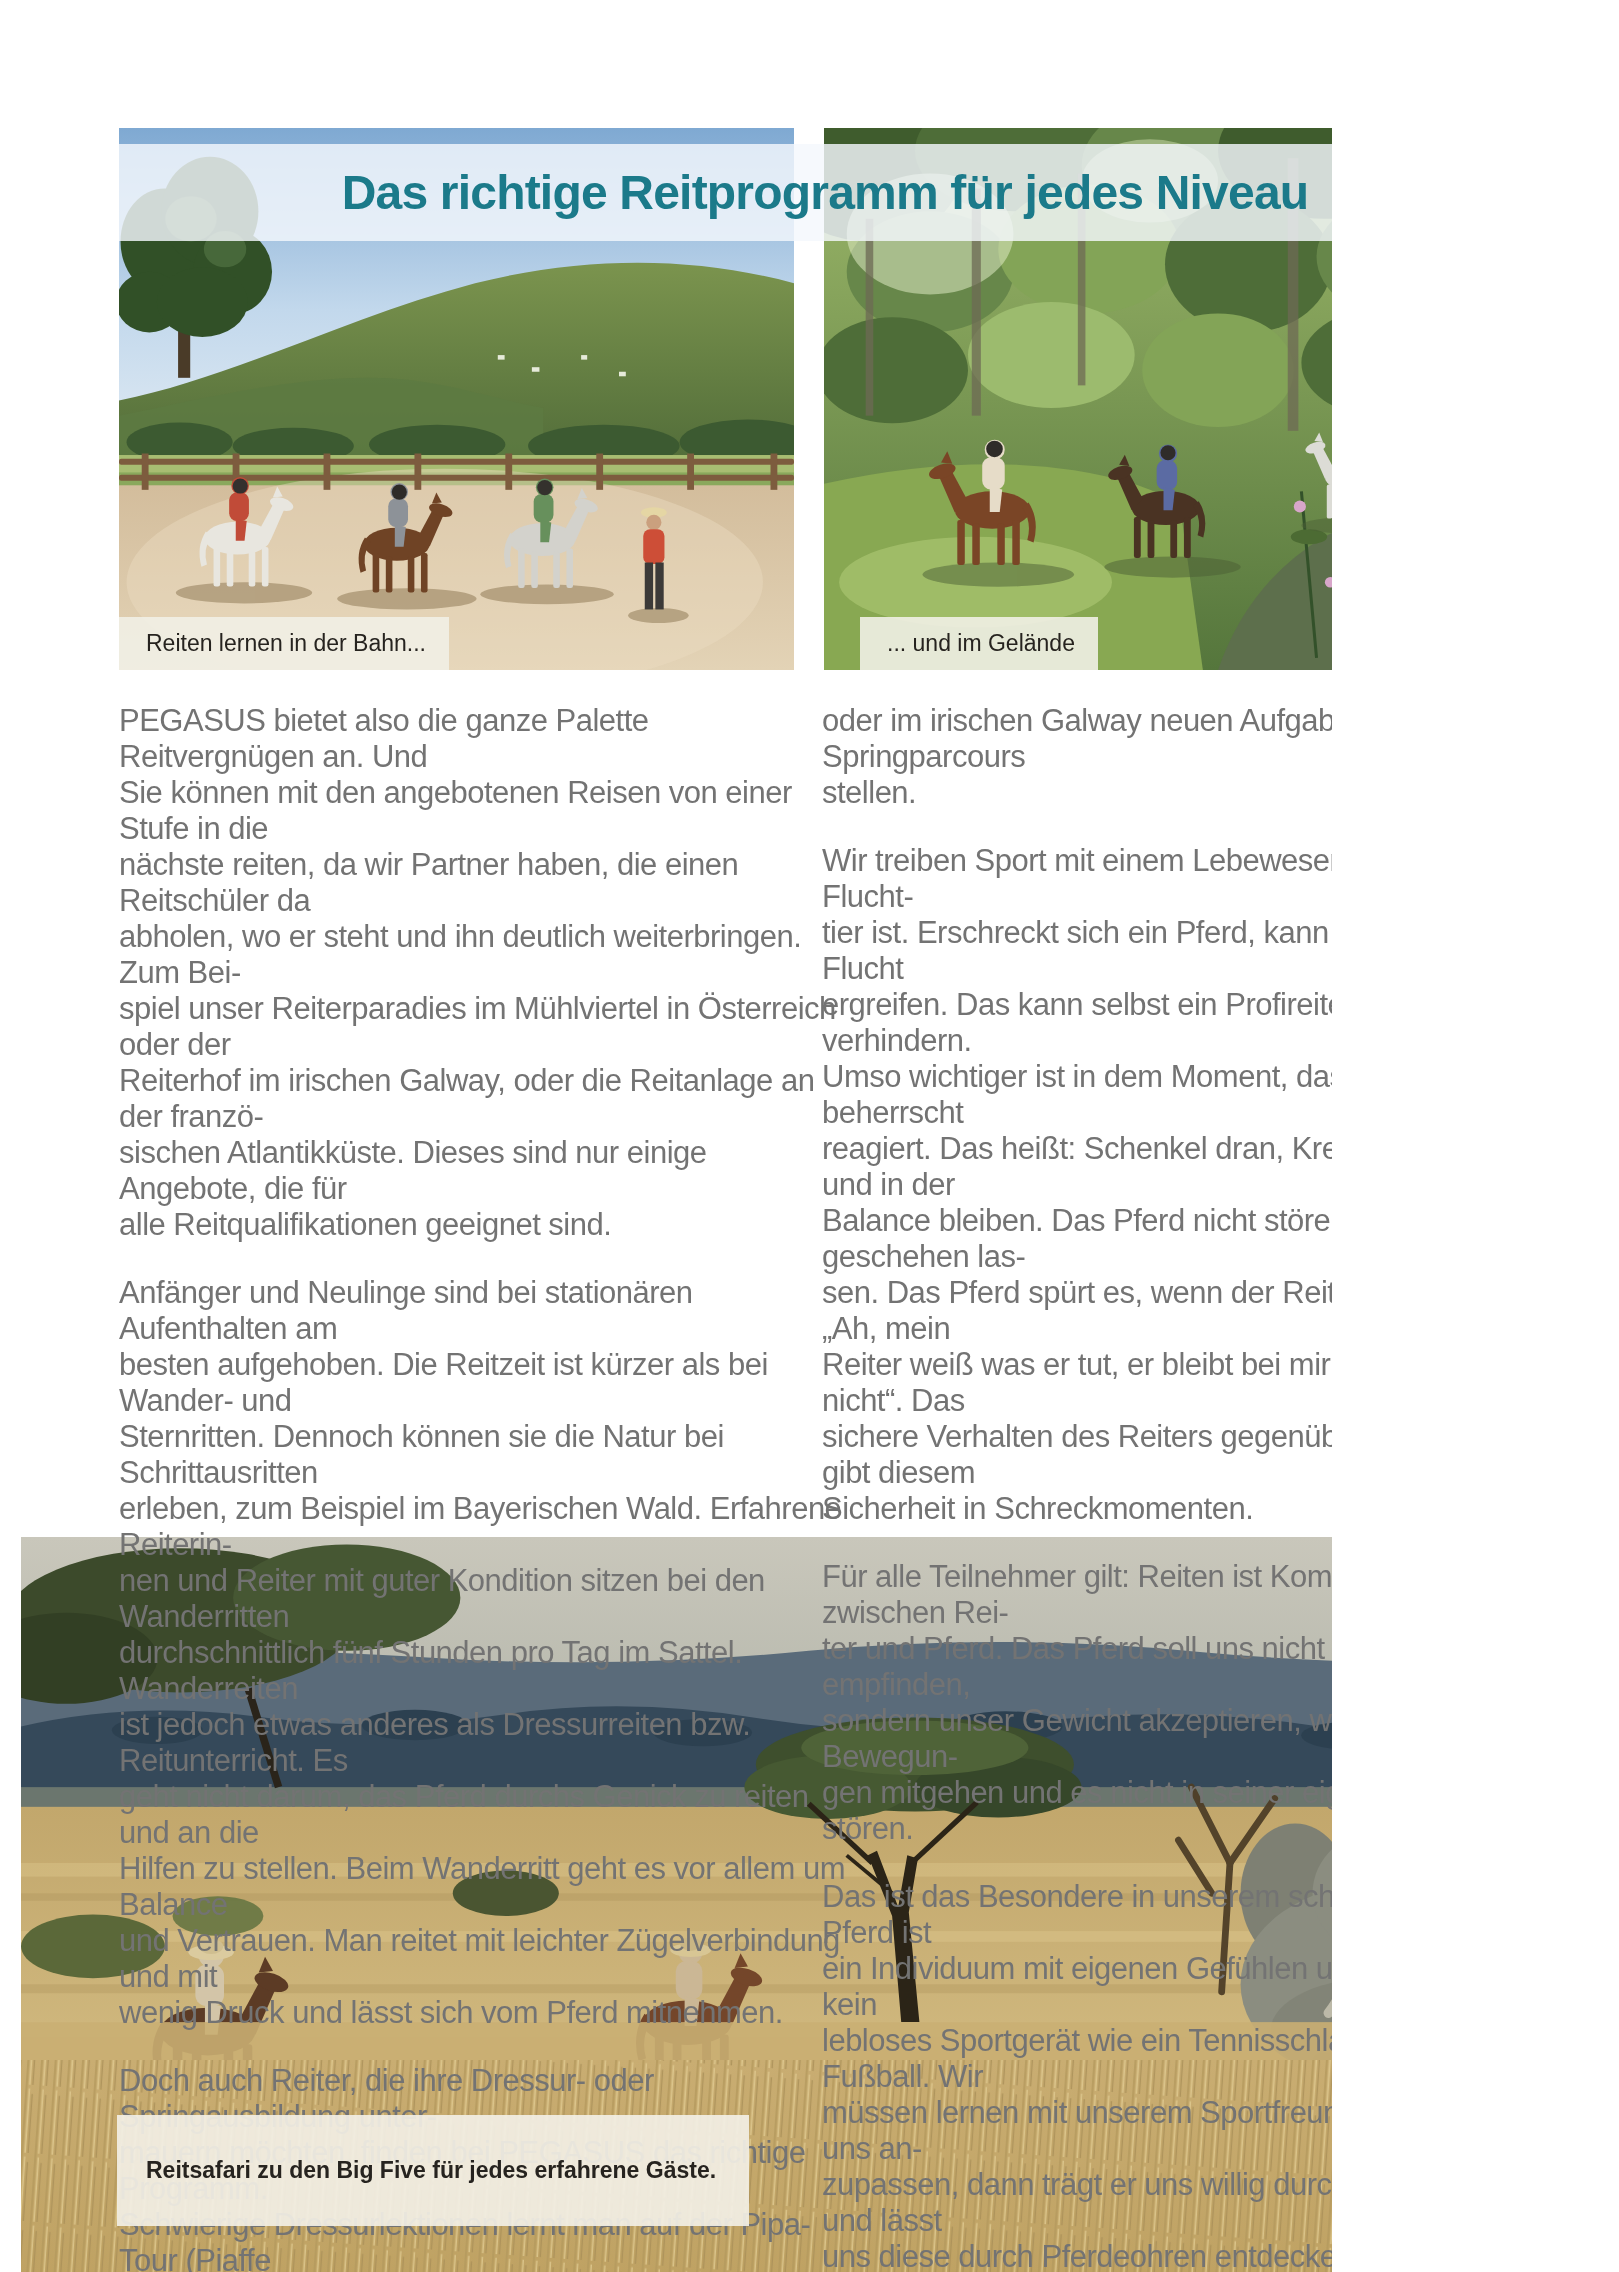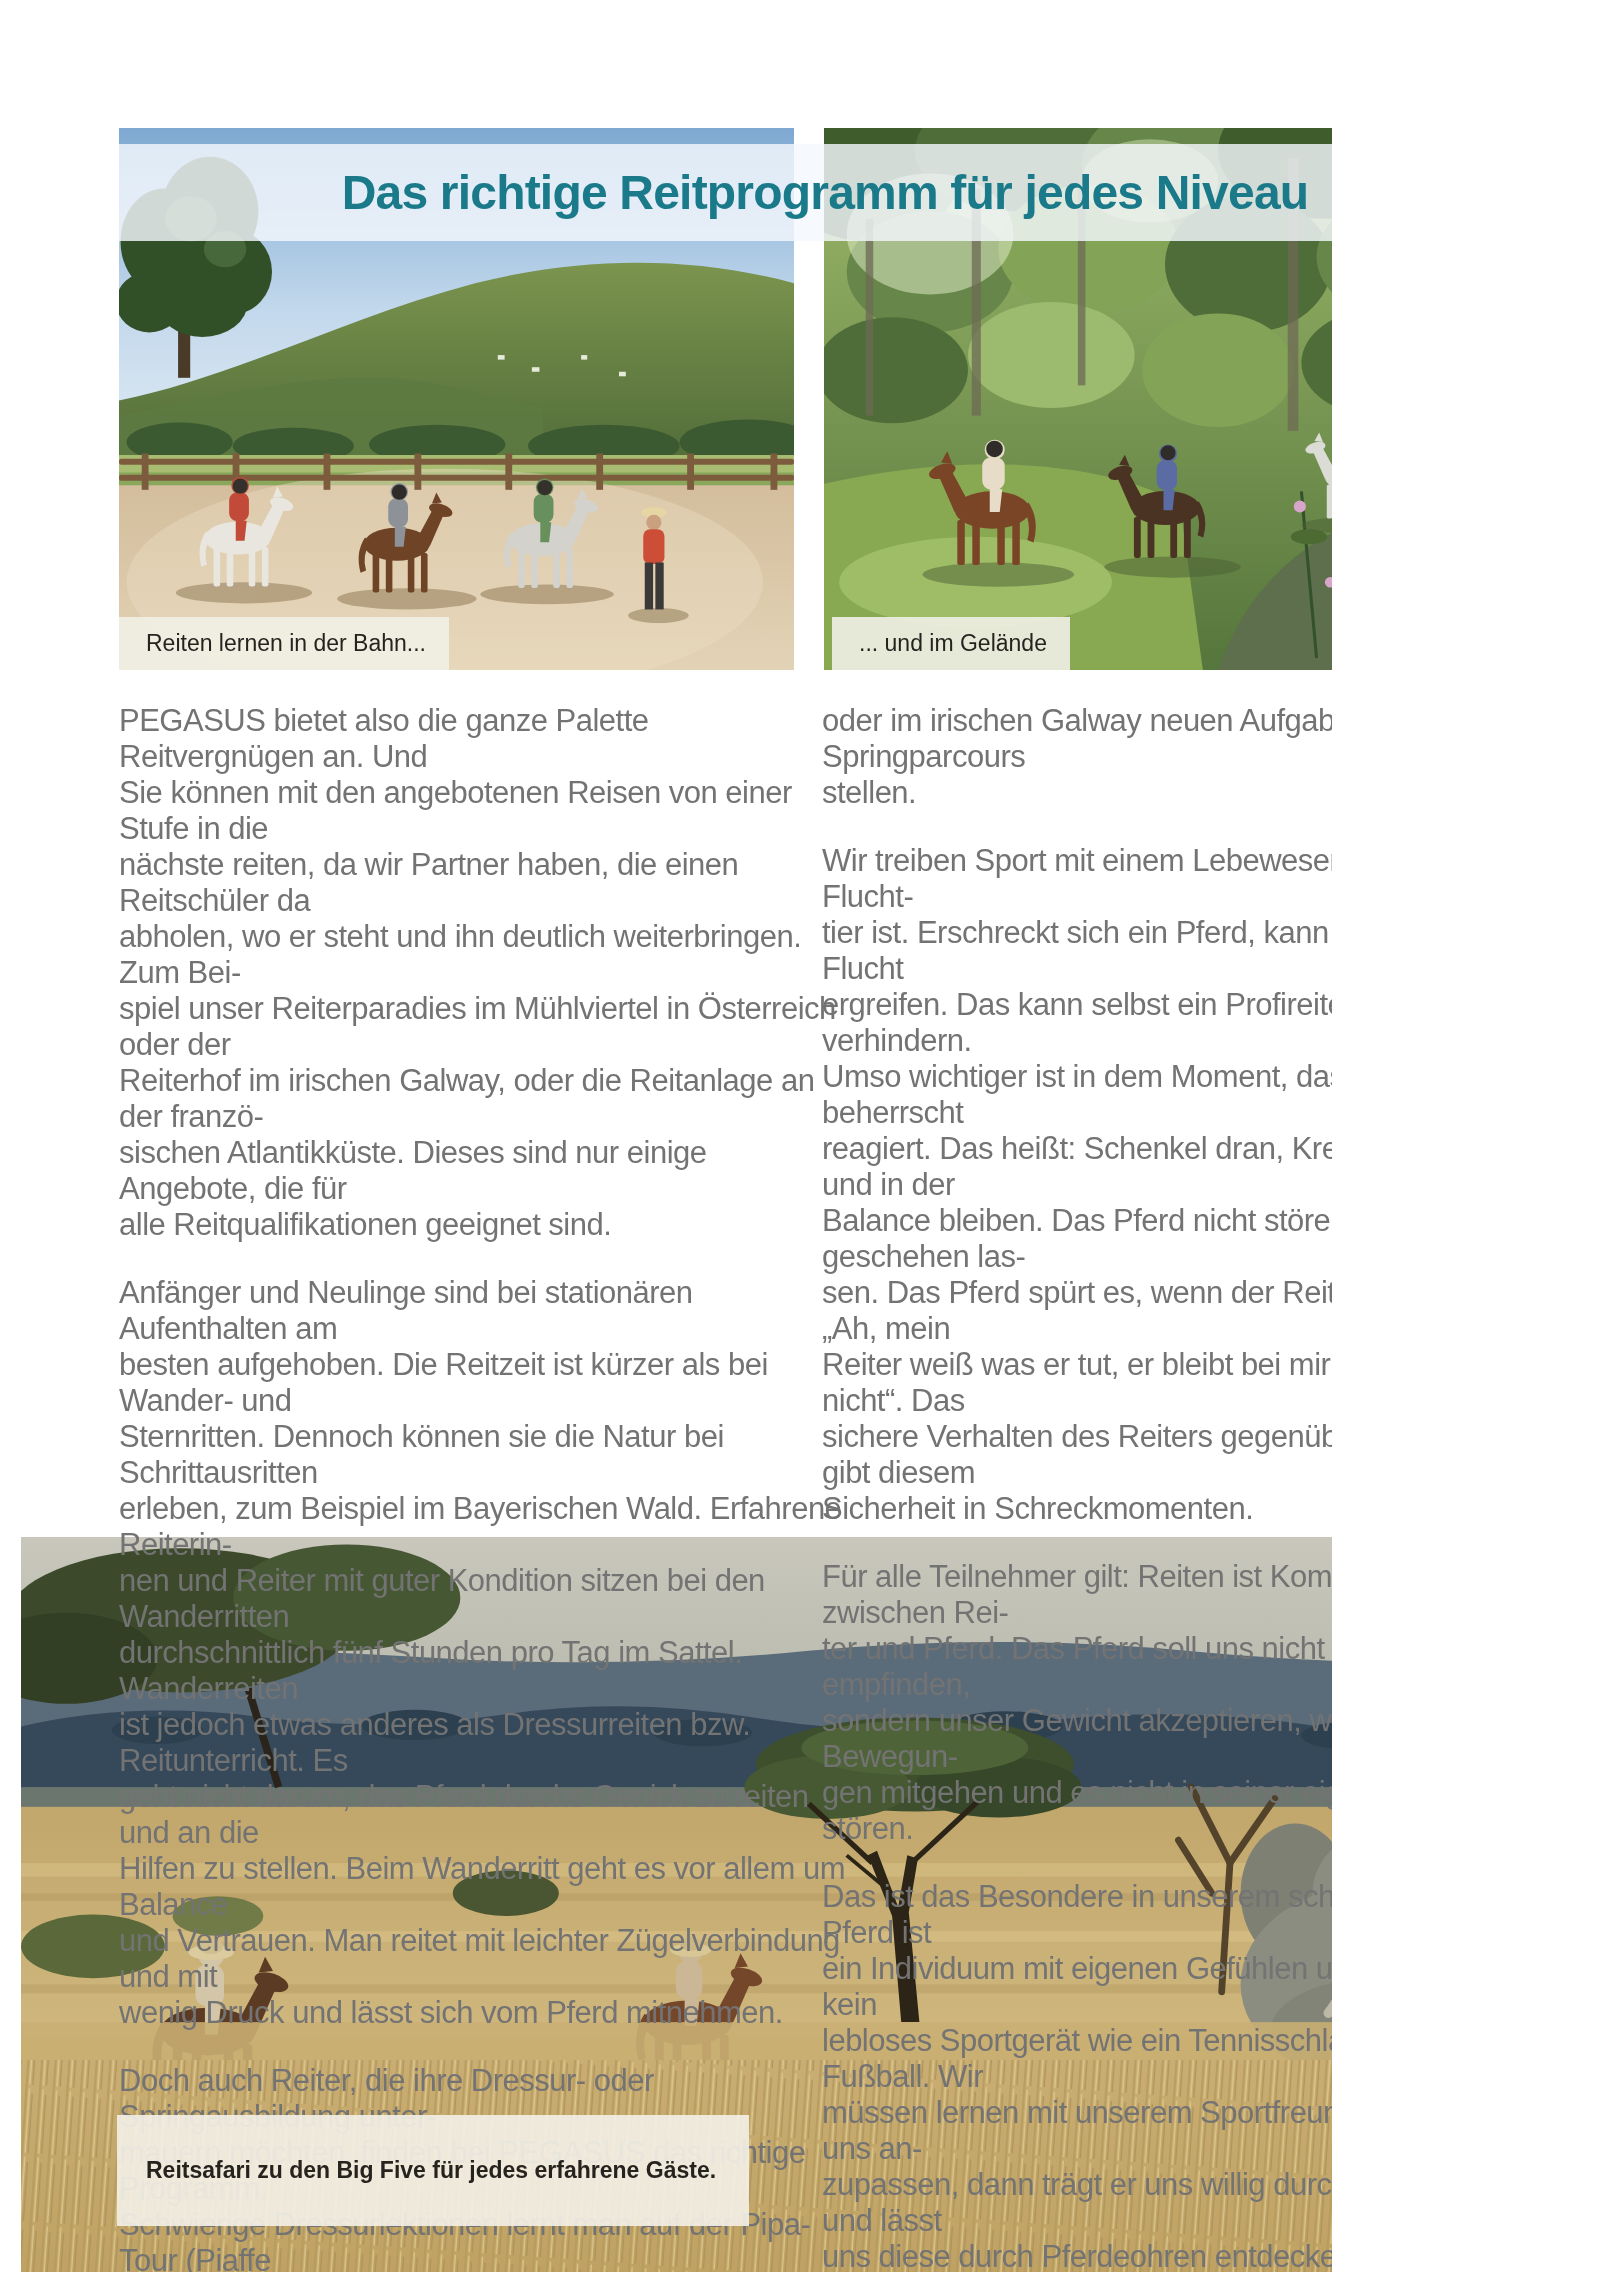--- a/index.html
+++ b/index.html
@@ -21,21 +21,21 @@
     margin:0;font-size:48px;font-weight:bold;letter-spacing:-0.8px;
     color:#1b7a8a;white-space:nowrap;
     font-family:"Liberation Sans",sans-serif;
   }
   .caption{
     position:absolute;height:53px;display:inline-flex;align-items:center;
     background:rgba(241,239,230,0.9);color:#26231f;font-size:23px;z-index:6;
     padding:0 23px 0 27px;white-space:nowrap;text-align:center;
   }
   #caption-arena{left:119px;top:600px;}
-  #caption-trail{left:832px;top:600px;}
+  #caption-trail{left:860px;top:600px;}
   #caption-safari{
     left:117px;top:2098px;height:111px;font-weight:bold;font-size:23px;
     background:rgba(242,239,229,0.92);padding:0 33px 0 29px;
   }
   #photo-credit{
     position:absolute;left:1532px;top:120px;height:114px;width:26px;z-index:6;
     writing-mode:vertical-rl;transform:rotate(180deg);
     font-size:17.4px;letter-spacing:1.5px;color:#3b3b3b;white-space:nowrap;
   }
   .col{

